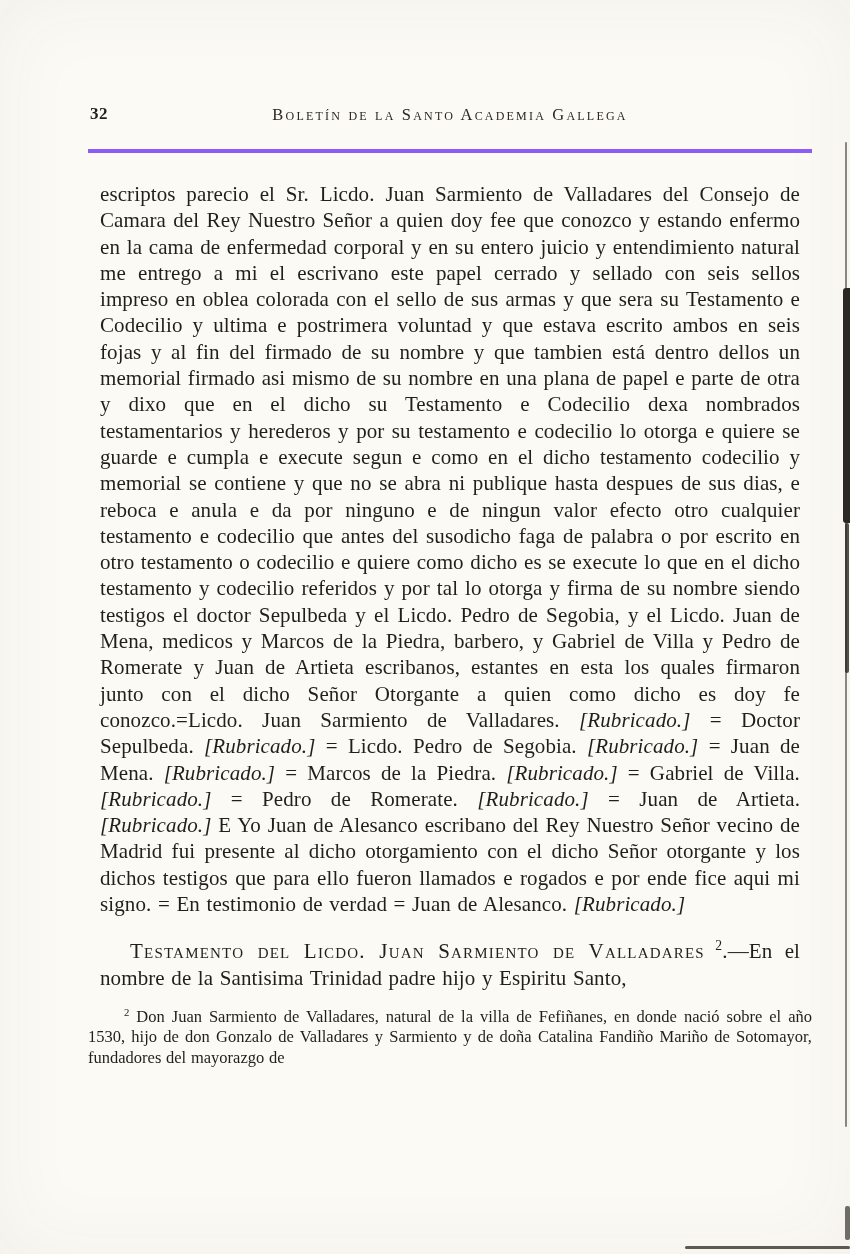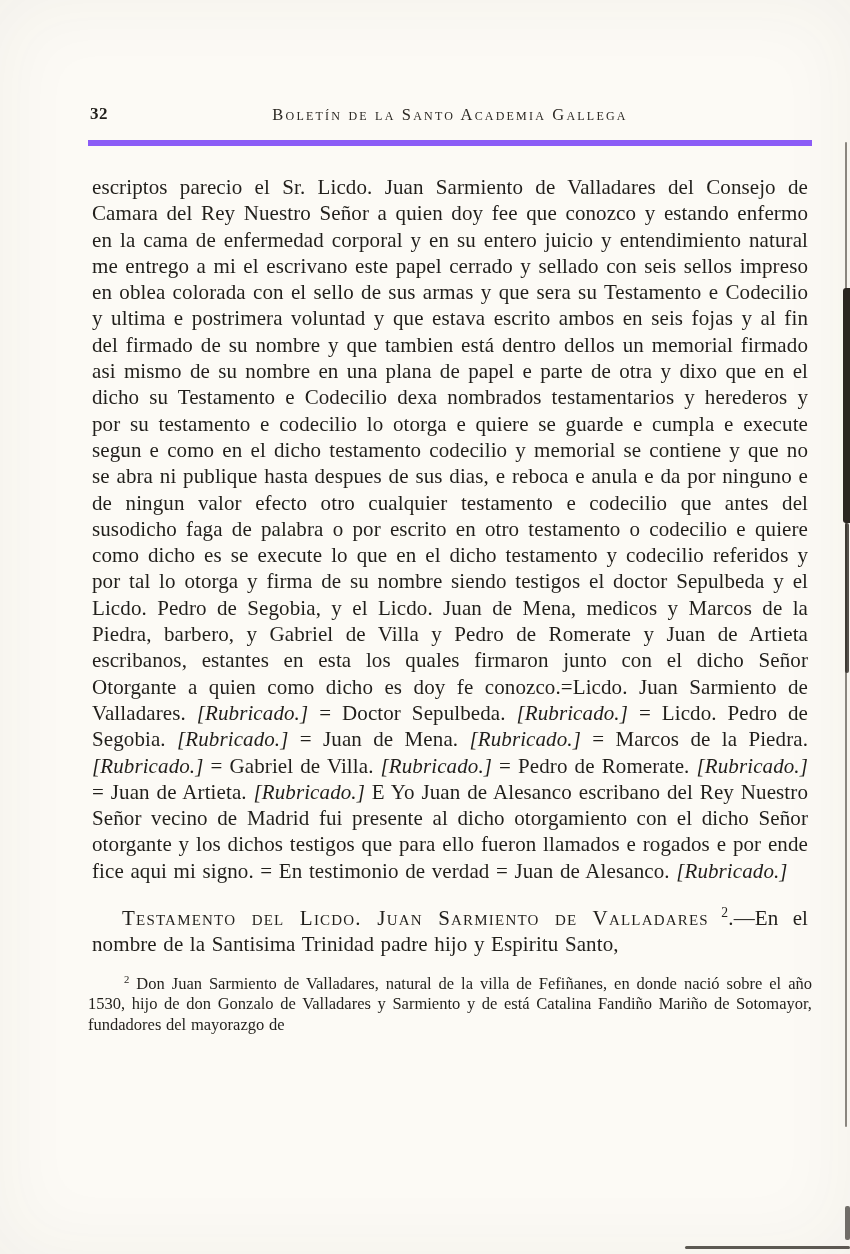--- a/index.html
+++ b/index.html
@@ -20,22 +20,22 @@
   }
   .content {
     position: absolute;
     left: 88px;
     top: 104px;
     width: 724px;
   }
   .running-header {
     position: relative;
     height: 24px;
-    padding-bottom: 12px;
-    border-bottom: 6px solid #8b5cf6;
+    padding-bottom: 21px;
+    border-bottom: 4px solid #8b5cf6;
   }
   .page-number {
     position: absolute;
     left: 2px;
     top: 0;
     font-size: 17px;
     font-weight: bold;
     letter-spacing: 0.5px;
   }
   .journal-title {
@@ -43,21 +43,21 @@
     left: 0;
     right: 0;
     top: 1px;
     text-align: center;
     font-size: 16.5px;
     font-variant: small-caps;
     letter-spacing: 2.2px;
     color: #2a2722;
   }
   .body-par {
-    margin: 4px;
+    margin: 12px;
     text-align: justify;
     font-size: 21px;
     line-height: 26.3px;
     letter-spacing: 0.1px;
     word-spacing: 1.2px;
   }
   .par1 {
     margin-top: 28px;
   }
   .par2 {
@@ -132,21 +132,21 @@
 
     <div class="running-header">
       <span class="page-number">32</span>
       <span class="journal-title">Boletín de la Santo Academia Gallega</span>
     </div>
 
     <p class="body-par par1"><span class="seg-n">escriptos parecio el Sr. Licdo. Juan Sarmiento de Valladares del Consejo de Camara del Rey Nuestro Señor a quien doy fee que conozco y estando enfermo en la cama de enfermedad corporal y en su entero juicio y entendimiento natural me entrego a mi el escrivano este papel cerrado y sellado con seis sellos impreso en oblea colorada con el sello de sus armas y que sera su Testamento e Codecilio y ultima e postrimera voluntad y que estava escrito ambos en seis fojas y al fin del firmado de su nombre y que tambien está dentro dellos un memorial firmado asi mismo de su nombre en una plana de papel e parte de otra y dixo que en el dicho su Testamento e Codecilio dexa nombrados testamentarios y herederos y por su testamento e codecilio lo otorga e quiere se guarde e cumpla e execute segun e como en el dicho testamento codecilio y memorial se contiene y que no se abra ni publique hasta despues de sus dias, e reboca e anula e da por ninguno e de ningun valor efecto otro cualquier testamento e codecilio que antes del susodicho faga de palabra o por escrito en otro testamento o codecilio e quiere como dicho es se execute lo que en el dicho testamento y codecilio referidos y por tal lo otorga y firma de su nombre siendo testigos el doctor Sepulbeda y el Licdo. Pedro de Segobia, y el Licdo. Juan de Mena, medicos y Marcos de la Piedra, barbero, y Gabriel de Villa y Pedro de Romerate y Juan de Artieta escribanos, estantes en esta los quales firmaron junto con el dicho Señor Otorgante a quien como dicho es doy fe conozco.=Licdo. Juan Sarmiento de Valladares. </span><span class="seg-i">[Rubricado.]</span><span class="seg-n"> = Doctor Sepulbeda. </span><span class="seg-i">[Rubricado.]</span><span class="seg-n"> = Licdo. Pedro de Segobia. </span><span class="seg-i">[Rubricado.]</span><span class="seg-n"> = Juan de Mena. </span><span class="seg-i">[Rubricado.]</span><span class="seg-n"> = Marcos de la Piedra. </span><span class="seg-i">[Rubricado.]</span><span class="seg-n"> = Gabriel de Villa. </span><span class="seg-i">[Rubricado.]</span><span class="seg-n"> = Pedro de Romerate. </span><span class="seg-i">[Rubricado.]</span><span class="seg-n"> = Juan de Artieta. </span><span class="seg-i">[Rubricado.]</span><span class="seg-n"> E Yo Juan de Alesanco escribano del Rey Nuestro Señor vecino de Madrid fui presente al dicho otorgamiento con el dicho Señor otorgante y los dichos testigos que para ello fueron llamados e rogados e por ende fice aqui mi signo. = En testimonio de verdad = Juan de Alesanco. </span><span class="seg-i">[Rubricado.]</span></p>
 
     <p class="body-par par2"><span class="seg-sc">Testamento del Licdo. Juan Sarmiento de Valladares</span><span class="seg-sup"> 2</span><span class="seg-n">.—En el nombre de la Santisima Trinidad padre hijo y Espiritu Santo,</span></p>
 
-    <div class="footnote"><span class="seg-sup">2</span><span class="seg-n"> Don Juan Sarmiento de Valladares, natural de la villa de Fefiñanes, en donde nació sobre el año 1530, hijo de don Gonzalo de Valladares y Sarmiento y de está Catalina Fandiño Mariño de Sotomayor, fundadores del mayorazgo de</span></div>
+    <div class="footnote"><span class="seg-sup">2</span><span class="seg-n"> Don Juan Sarmiento de Valladares, natural de la villa de Fefiñanes, en donde nació sobre el año 1530, hijo de don Gonzalo de Valladares y Sarmiento y de doña Catalina Fandiño Mariño de Sotomayor, fundadores del mayorazgo de</span></div>
 
   </div>
 
   <div class="scan-artifact edge-line"></div>
   <div class="scan-artifact edge-band"></div>
   <div class="scan-artifact edge-band-2"></div>
   <div class="scan-artifact corner-mark"></div>
   <div class="scan-artifact bottom-mark"></div>
 </div>
 

